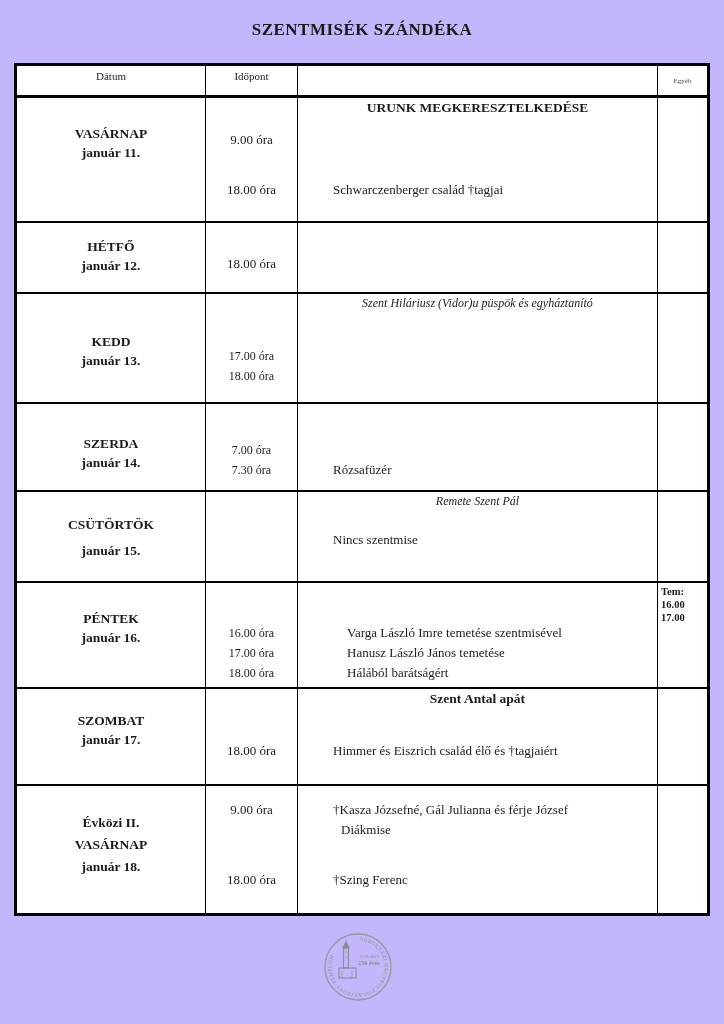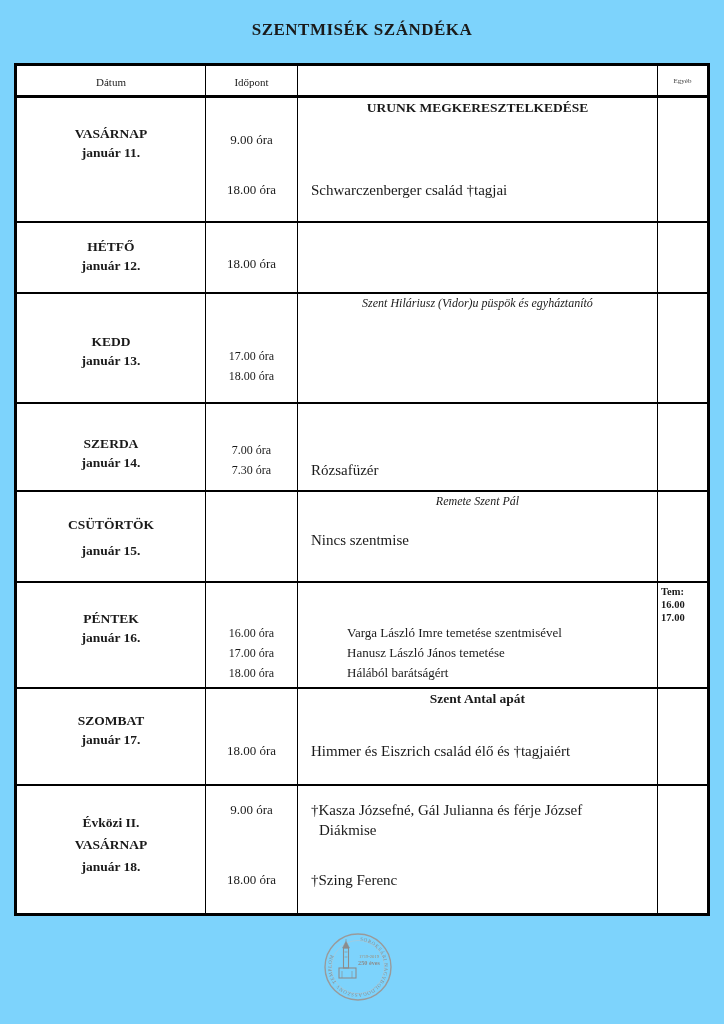--- a/index.html
+++ b/index.html
@@ -1,39 +1,39 @@
 <!DOCTYPE html>
 <html><head>
 <meta charset="utf-8">
 <style>
   html,body{margin:0;padding:0;background:#fff;}
-  .page{position:relative;width:724px;height:1024px;background:#7dd3fc;overflow:hidden;
+  .page{position:relative;width:724px;height:1024px;background:#c4b5fd;overflow:hidden;
         font-family:"Liberation Serif",serif;color:#1a1a1a;}
   .title{position:absolute;top:20px;left:0;width:100%;text-align:center;
          font-size:17px;font-weight:bold;letter-spacing:0.5px;margin:0;}
   .mass-table{position:absolute;left:14px;top:63px;display:grid;
               grid-template-columns:189px 92px 360px 49px;
               grid-template-rows:32px 125px 71px 110px 88px 91px 106px 97px 127px;
               border:3px solid #000;background:#fff;box-sizing:content-box;}
   .cell{position:relative;border-right:1px solid #000;border-bottom:2px solid #000;
         font-size:13px;overflow:hidden;}
   .c3{border-right:none;}
   .b0{border-bottom:none;}
-  .head{border-bottom:3px solid #000;text-align:center;font-size:11px;padding-top:10px;
+  .head{border-bottom:3px solid #000;text-align:center;font-size:11px;padding-top:4px;
         box-sizing:border-box;}
   .head.c3{font-size:7px;padding-top:11px;color:#444;}
   .abs{position:absolute;left:0;right:0;}
   .date{font-weight:bold;font-size:13.5px;text-align:center;line-height:19px;}
   .date span{display:block;}
   .lh22{line-height:22px;}
   .lh26{line-height:26px;}
   .time{font-size:13px;text-align:center;line-height:20px;}
   .tl{position:absolute;left:0;right:0;text-align:center;font-size:12px;line-height:20px;}
   .tl span{display:block;}
-  .int{font-size:15px;line-height:20px;}
+  .int{font-size:13px;line-height:20px;margin-left:22px;}
   .lft{position:absolute;left:13px;right:4px;text-align:left;}
   .ind{position:absolute;left:21px;right:4px;text-align:left;}
   .il{position:absolute;left:13px;right:4px;font-size:13px;line-height:20px;text-align:left;}
   .il span{display:block;margin-left:36px;}
   .feast-b{font-weight:bold;font-size:13.5px;text-align:center;}
   .feast-i{font-style:italic;font-size:12px;text-align:center;}
   .tem{position:absolute;top:2px;left:3px;right:1px;font-weight:bold;font-size:10.5px;
        line-height:13px;text-align:left;}
   .tem span{display:block;}
   .t2{top:2px}.t14{top:14px}.t20{top:20px}.t22{top:22px}.t26{top:26px}

